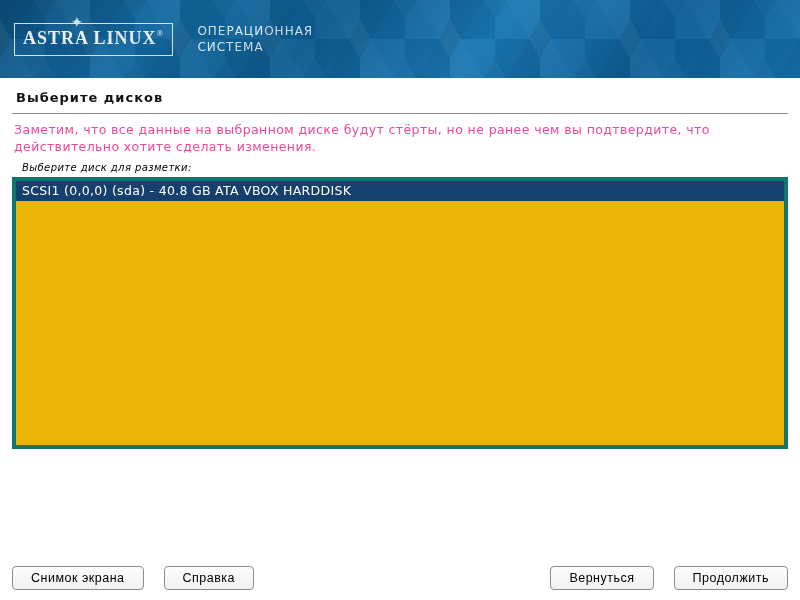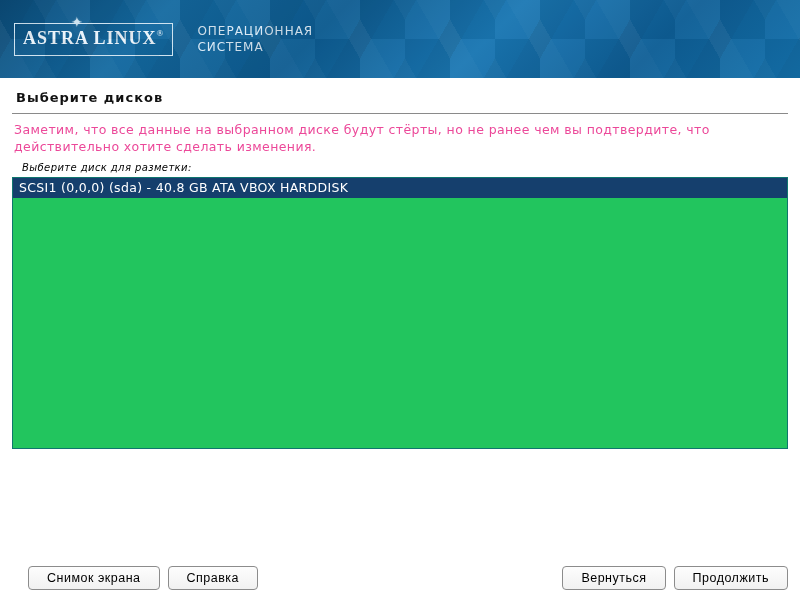--- a/index.html
+++ b/index.html
@@ -77,23 +77,23 @@
     color: #ec4899;
   }
   .prompt {
     font-size: 10px;
     font-style: italic;
     letter-spacing: .4px;
     padding: 2px 2px 4px 10px;
   }
 
   .listbox {
-    border: 1px solid #0f766e;
+    border: 4px solid #0f766e;
     height: 272px;
-    background: #22c55e;
+    background: #eab308;
     overflow: auto;
   }
   .list-item {
     font-size: 12.5px;
     padding: 2px 6px 3px 6px;
     cursor: default;
     letter-spacing: .3px;
     white-space: nowrap;
   }
   .list-item.selected {
@@ -108,26 +108,26 @@
     align-items: center;
     padding: 0 12px;
   }
   .spacer { flex: 1; }
   button.btn {
     background: linear-gradient(#fdfdfd, #f1f1f1);
     border: 1px solid #8c8c8c;
     border-radius: 4px;
     font-size: 12.5px;
     padding: 4px 18px;
-    margin-left: 8px;
+    margin-left: 20px;
     color: #000;
     cursor: pointer;
     letter-spacing: .5px;
   }
-  button.btn:first-child { margin-left: 16px; }
+  button.btn:first-child { margin-left: 0; }
 </style>
 </head>
 <body>
 
 <div class="banner">
   <div class="logo-box">
     <span class="logo-star">✦</span>
     <span class="brand-top">ASTRA LINUX</span><span class="reg">®</span>
   </div>
   <div class="banner-sub">

